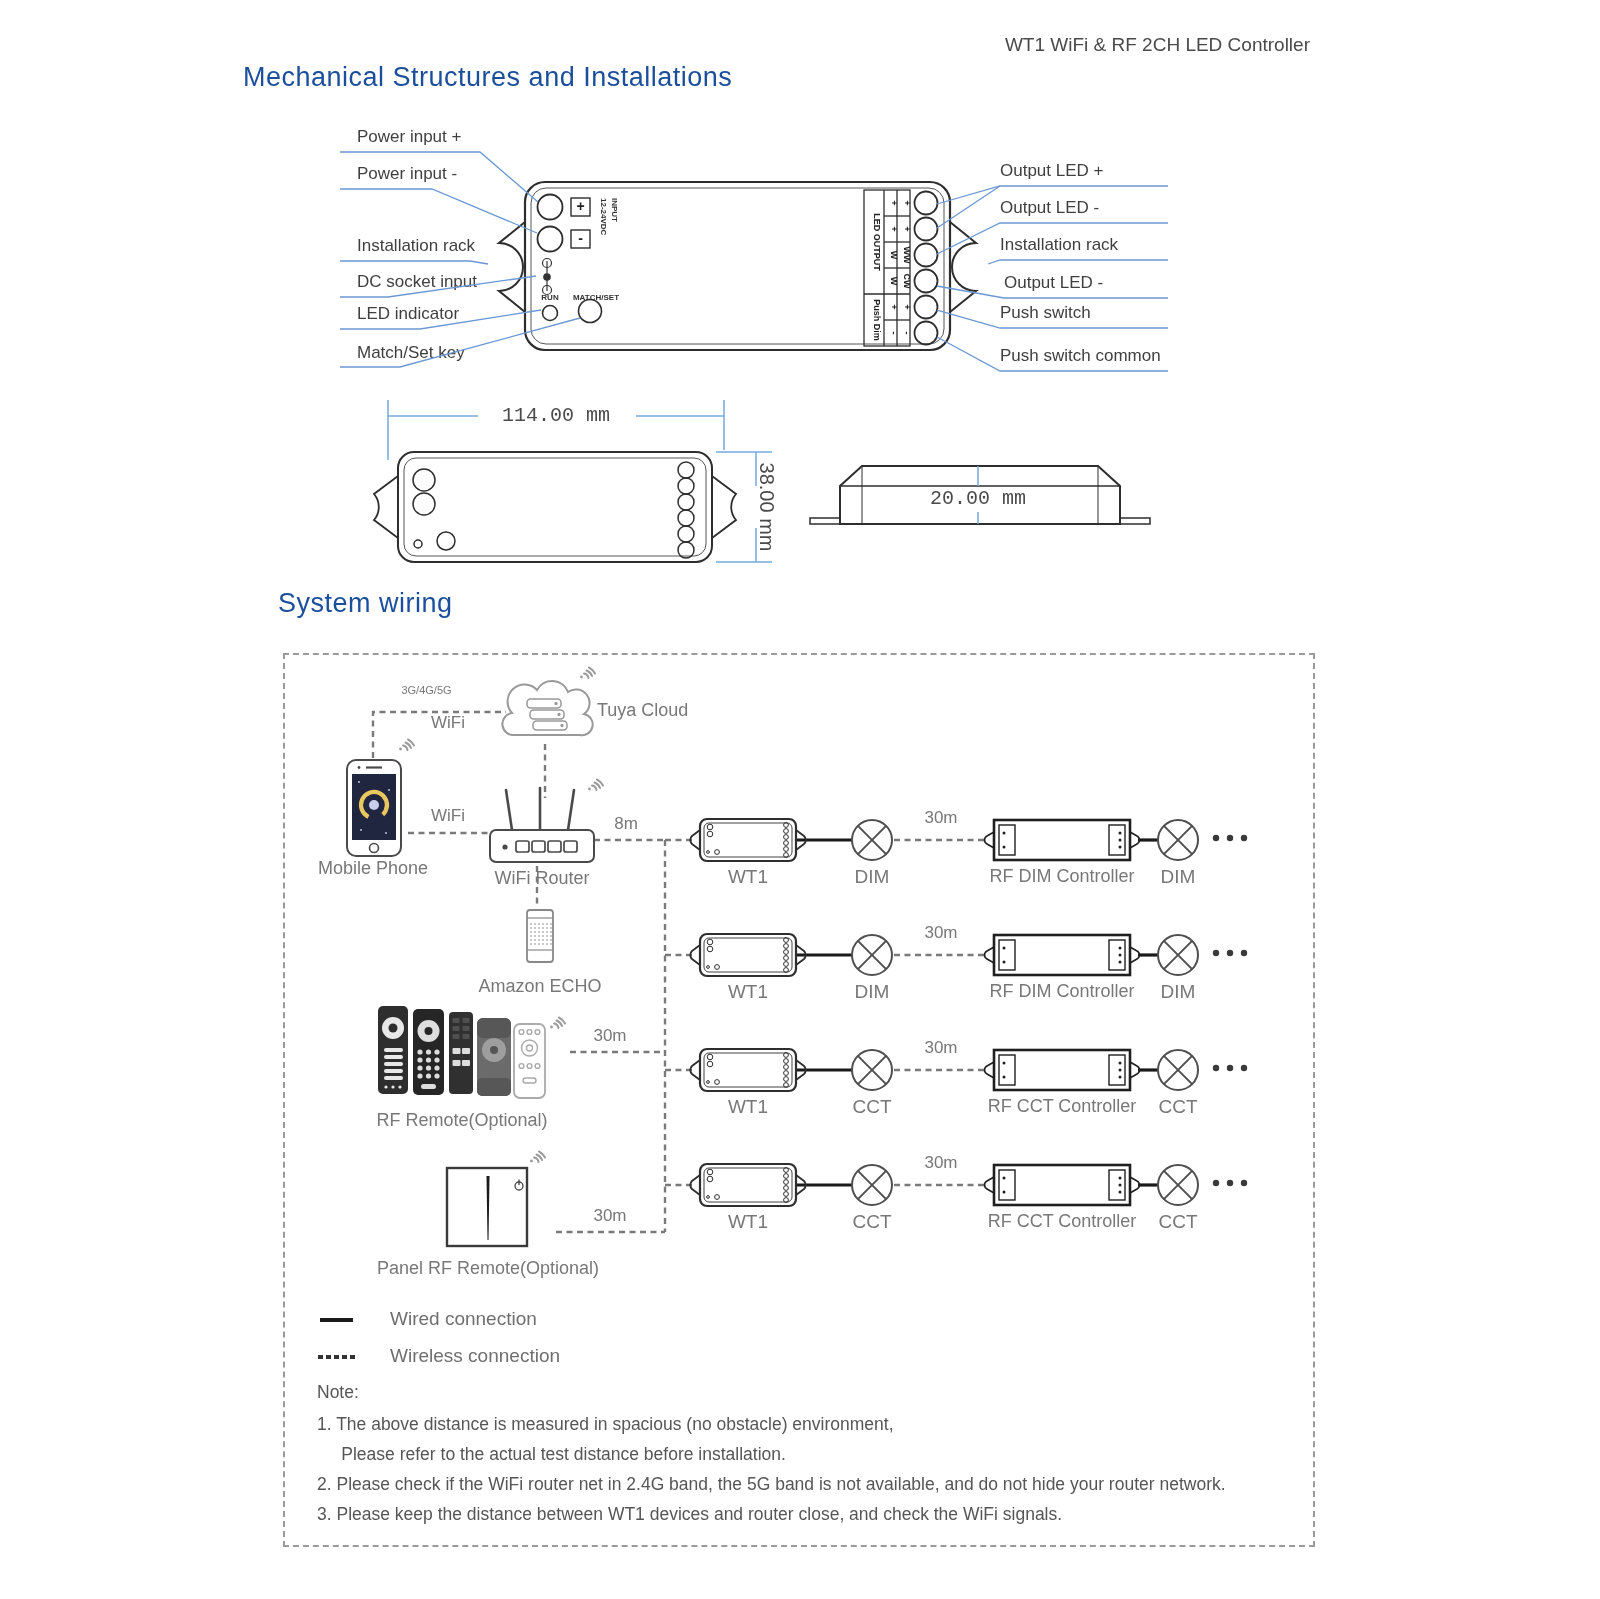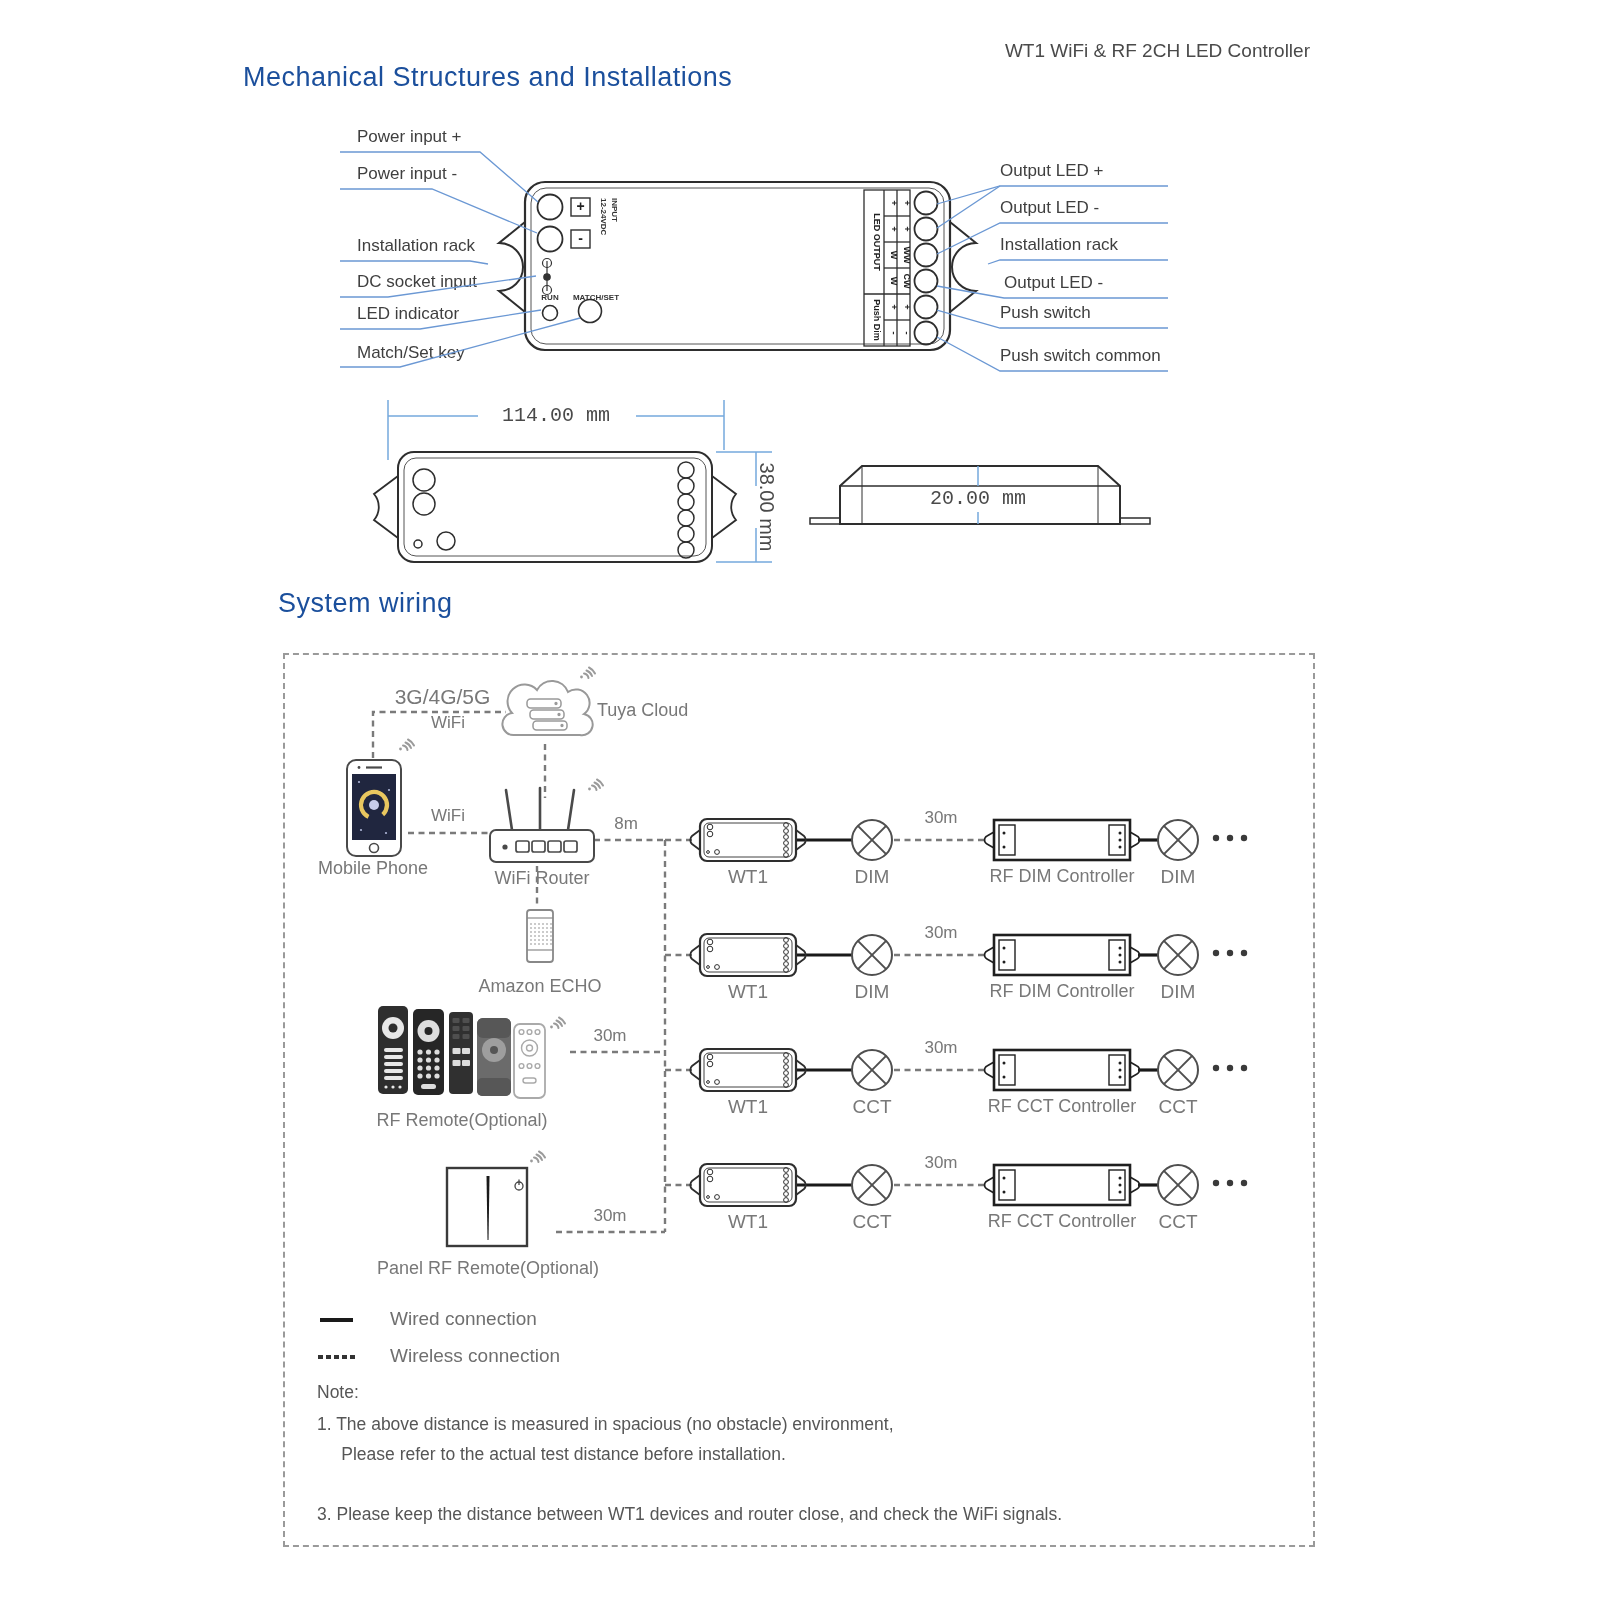--- a/index.html
+++ b/index.html
@@ -19,21 +19,21 @@
             text-decoration:underline;font-weight:bold;}
   svg text{font-family:"Liberation Sans",sans-serif;}
   .svgsm{font-size:8px;font-weight:bold;fill:#333;}
   .svgcell{font-size:9px;font-weight:bold;fill:#222;}
 </style>
 </head>
 <body>
 
 <div id="page">
 
-  <div class="hdr" style="left:890px;top:34px;width:420px;margin-top:6px;">WT1  WiFi &amp; RF 2CH LED Controller</div>
+  <div class="hdr" style="left:890px;top:34px;width:420px;">WT1  WiFi &amp; RF 2CH LED Controller</div>
 
   <div class="title" style="left:243px;top:62px;">Mechanical Structures and Installations</div>
 
   <div class="lbl" style="left:357px;top:127px;">Power input +</div>
   <div class="lbl" style="left:357px;top:164px;">Power input -</div>
   <div class="lbl" style="left:357px;top:236px;">Installation rack</div>
   <div class="lbl" style="left:357px;top:272px;">DC socket input</div>
   <div class="lbl" style="left:357px;top:304px;">LED indicator</div>
   <div class="lbl" style="left:357px;top:343px;">Match/Set key</div>
 
@@ -44,21 +44,21 @@
   <div class="lbl" style="left:1000px;top:303px;">Push switch</div>
   <div class="lbl" style="left:1000px;top:346px;">Push switch common</div>
 
   <div class="dim" style="left:476px;top:404px;width:160px;">114.00 mm</div>
   <div class="dim" style="left:908px;top:487px;width:140px;">20.00 mm</div>
 
   <div class="title" style="left:278px;top:588px;">System wiring</div>
 
   <div class="dashedbox" style="left:283px;top:653px;width:1028px;height:890px;"></div>
 
-  <div class="lblgray center" style="left:380px;top:684px;width:125px;font-size:21px;">3G/4G/5G</div>
+  <div class="lblgray center" style="left:364px;top:684px;width:125px;font-size:11px;">3G/4G/5G</div>
   <div class="lblgray center" style="left:398px;top:713px;width:100px;font-size:17px;">WiFi</div>
   <div class="lblgray" style="left:597px;top:700px;">Tuya Cloud</div>
   <div class="lblgray center" style="left:303px;top:858px;width:140px;">Mobile Phone</div>
   <div class="lblgray center" style="left:408px;top:806px;width:80px;font-size:17px;">WiFi</div>
   <div class="lblgray center" style="left:472px;top:868px;width:140px;">WiFi Router</div>
   <div class="lblgray center" style="left:596px;top:814px;width:60px;font-size:17px;">8m</div>
   <div class="lblgray center" style="left:460px;top:976px;width:160px;">Amazon ECHO</div>
   <div class="lblgray center" style="left:372px;top:1110px;width:180px;">RF Remote(Optional)</div>
   <div class="lblgray center" style="left:580px;top:1026px;width:60px;font-size:17px;">30m</div>
   <div class="lblgray center" style="left:377px;top:1258px;width:220px;">Panel RF Remote(Optional)</div>
@@ -95,20 +95,21 @@
   <div class="panelnum" style="left:511px;top:1193px;">1</div>
   <div class="panelnum" style="left:511px;top:1210px;">2</div>
   <div class="panelnum" style="left:511px;top:1227px;">3</div>
 
   <div class="legendlbl" style="left:390px;top:1308px;">Wired connection</div>
   <div class="legendlbl" style="left:390px;top:1345px;">Wireless connection</div>
 
   <div class="note" style="left:317px;top:1382px;">Note:</div>
   <div class="note" style="left:317px;top:1414px;">1. The above distance is measured in spacious (no obstacle) environment,</div>
   <div class="note" style="left:317px;top:1444px;">     Please refer to the actual test distance before installation.</div>
+  <div class="note" style="left:317px;top:1474px;">2. Please check if the WiFi router net in 2.4G band, the 5G band is not available, and do not hide your router network.</div>
   <div class="note" style="left:317px;top:1504px;">3. Please keep the distance between WT1 devices and router close, and check the WiFi signals.</div>
 
   <svg class="abs" style="left:0;top:0;" width="1600" height="1599" viewBox="0 0 1600 1599">
     <defs>
 
       <g id="waves" stroke="#9b9b9b" stroke-width="2" fill="none" stroke-linecap="round">
         <circle cx="1.5" cy="11" r="1.4" fill="#9b9b9b" stroke="none"></circle>
         <path d="M4,7.5 A5.5,5.5 0 0 1 8.5,12"></path>
         <path d="M6.5,4.5 A9.5,9.5 0 0 1 12,10"></path>
         <path d="M9,1.5 A13.5,13.5 0 0 1 15,7.5"></path>

